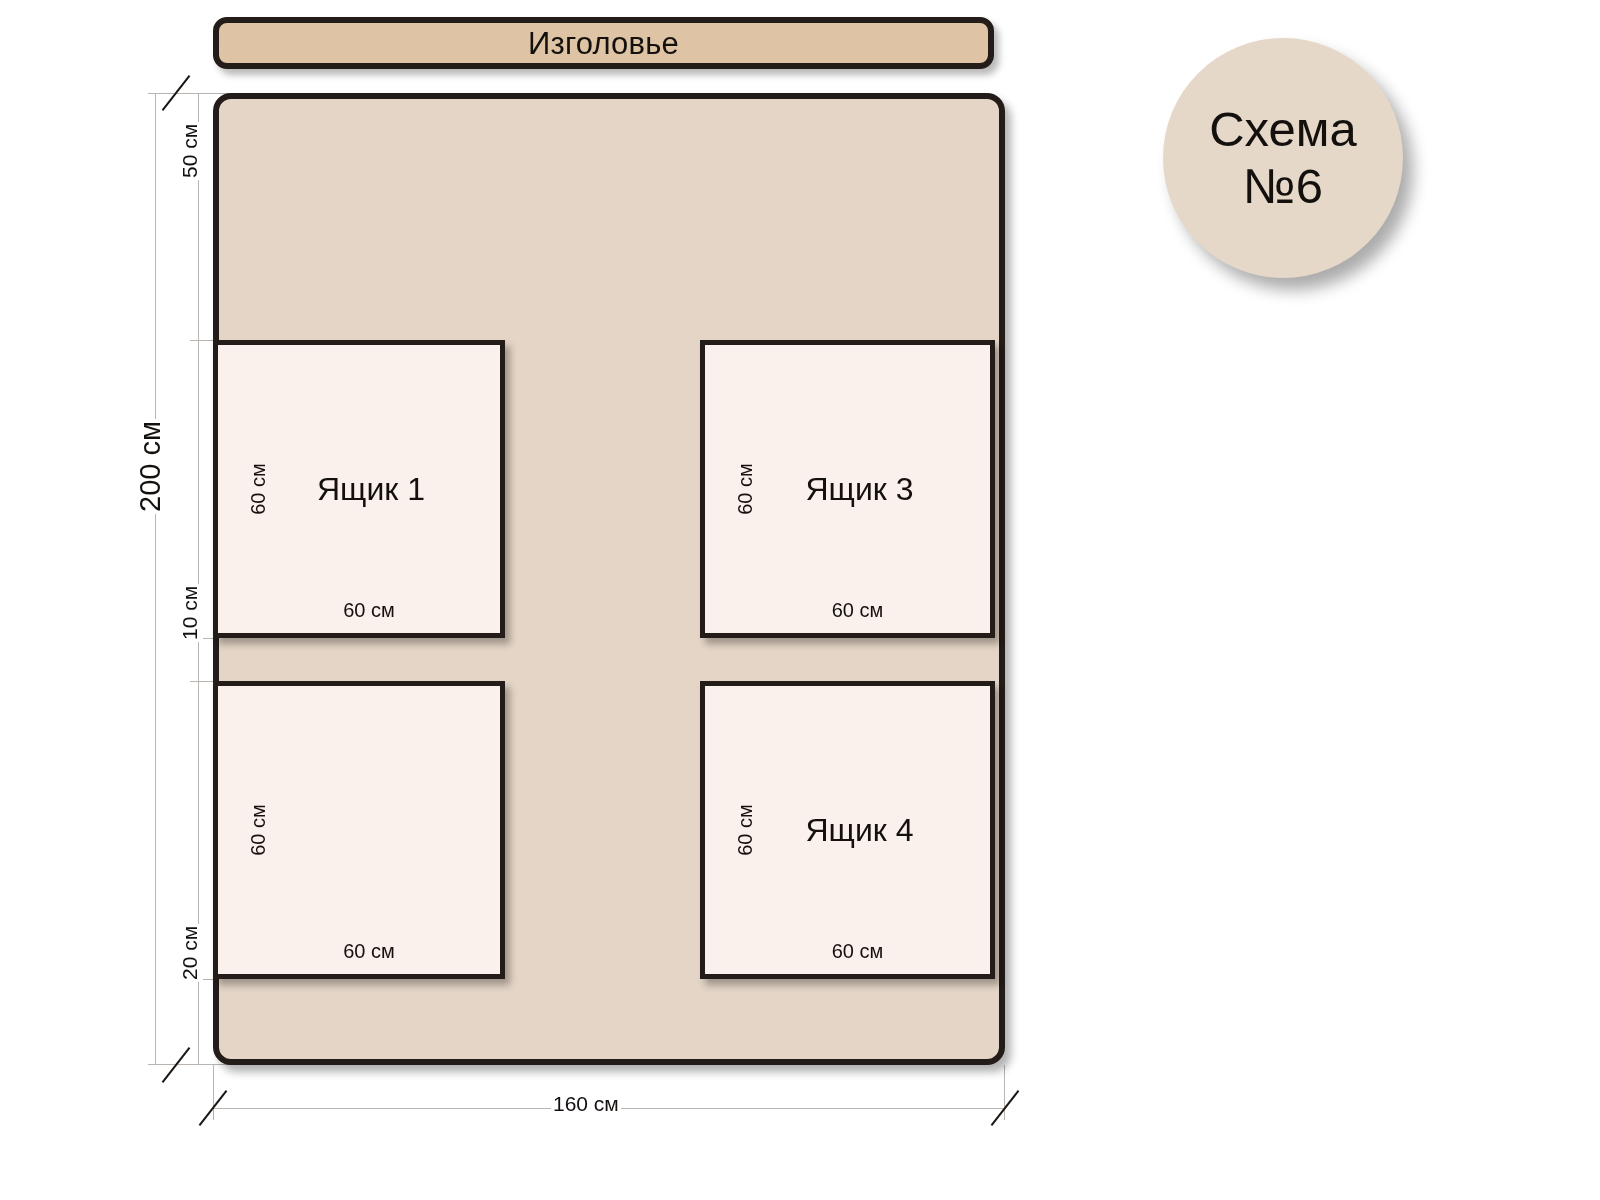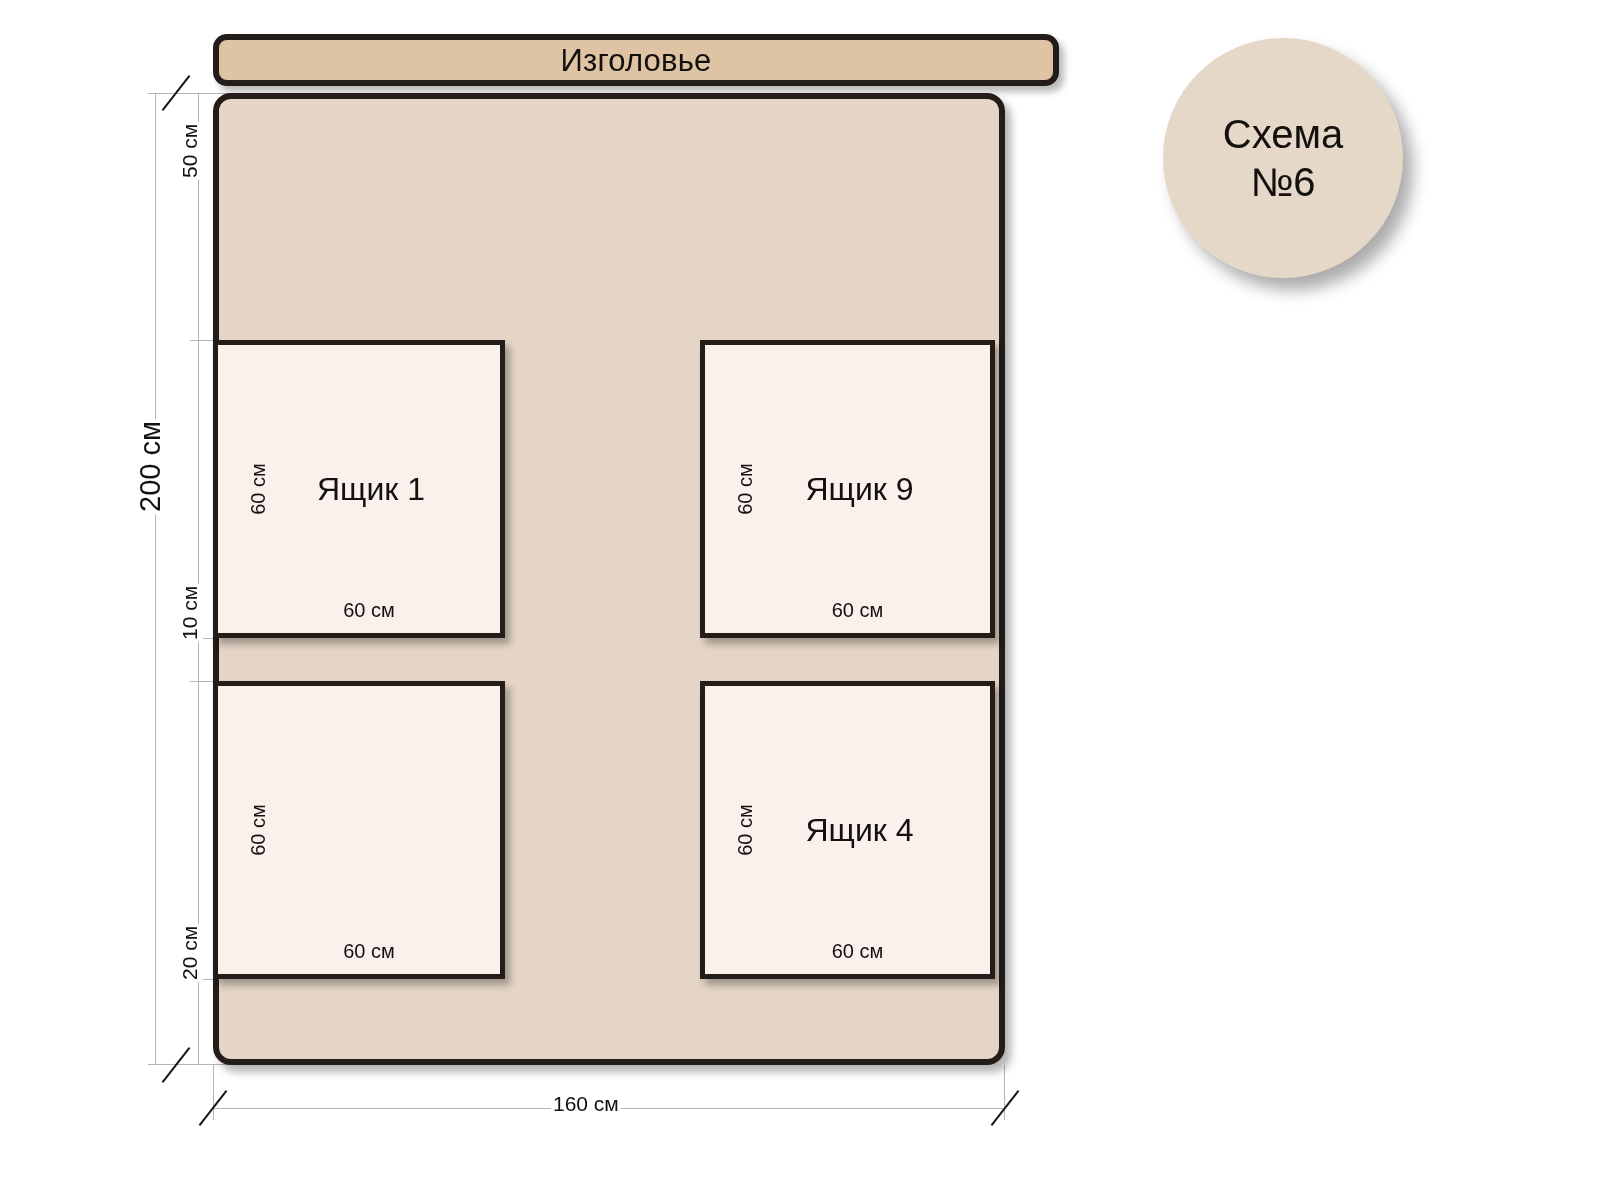--- a/index.html
+++ b/index.html
@@ -2,21 +2,21 @@
 <html style="--headboard: #DEC4A4; --bed: #E4D5C6; --drawer: #FBF1EC; --badge: #E5D8C9;"><head>
 <meta charset="utf-8">
 <style>
   html,body{margin:0;padding:0;background:#ffffff;}
   body{width:1600px;height:1200px;position:relative;overflow:hidden;
        font-family:"Liberation Sans","DejaVu Sans",sans-serif;color:#14100e;}
 
   .stage{position:absolute;inset:0;}
 
   
-  .headboard{position:absolute;left:213px;top:34px;width:846px;height:52px;
+  .headboard{position:absolute;left:213px;top:17px;width:781px;height:52px;
     background:var(--headboard,#DEC4A4);border:6px solid #231c18;border-radius:14px;
     box-sizing:border-box;display:flex;align-items:center;justify-content:center;
     box-shadow:5px 6px 7px rgba(0,0,0,.28);}
   .headboard-label{font-size:31px;letter-spacing:.2px;line-height:1;}
 
   
   .bed{position:absolute;left:213px;top:93px;width:792px;height:972px;
     background:var(--bed,#E4D5C6);border:6px solid #231c18;border-radius:18px;
     box-sizing:border-box;box-shadow:6px 7px 9px rgba(0,0,0,.30);}
 
@@ -45,21 +45,21 @@
   .dimlabel{position:absolute;font-size:21px;line-height:1;white-space:nowrap;
             background:#fff;padding:3px 2px;}
   .vlabel{transform:rotate(-90deg);transform-origin:left top;}
   .big{font-size:29px;}
 
   
   .badge{position:absolute;left:1163px;top:38px;width:240px;height:240px;border-radius:50%;
     background:var(--badge,#E5D8C9);display:flex;flex-direction:column;
     align-items:center;justify-content:center;gap:6px;
     box-shadow:10px 12px 16px rgba(0,0,0,.33);}
-  .badge-line{font-size:40px;line-height:1.05;}
+  .badge-line{font-size:49px;line-height:1.05;}
 </style>
 </head>
 <body>
 
 <div class="stage">
 
   <div class="ext" style="left:148px;top:93px;width:120px;height:1px;"></div>
   <div class="ext" style="left:148px;top:1064px;width:120px;height:1px;"></div>
   <div class="ext" style="left:190px;top:340px;width:40px;height:1px;"></div>
   <div class="ext" style="left:190px;top:638px;width:40px;height:1px;"></div>
@@ -98,21 +98,21 @@
     <span class="drawer-w">60 см</span>
   </div>
 
   <div class="drawer d2">
     <span class="drawer-h">60 см</span>
     <span class="drawer-w">60 см</span>
   </div>
 
   <div class="drawer d3">
     <span class="drawer-h">60 см</span>
-    <span class="drawer-title">Ящик 9</span>
+    <span class="drawer-title">Ящик 3</span>
     <span class="drawer-w">60 см</span>
   </div>
 
   <div class="drawer d4">
     <span class="drawer-h">60 см</span>
     <span class="drawer-title">Ящик 4</span>
     <span class="drawer-w">60 см</span>
   </div>
 
   <div class="dimlabel" style="left:551px;top:1090px;text-align:right;">160 см</div>

